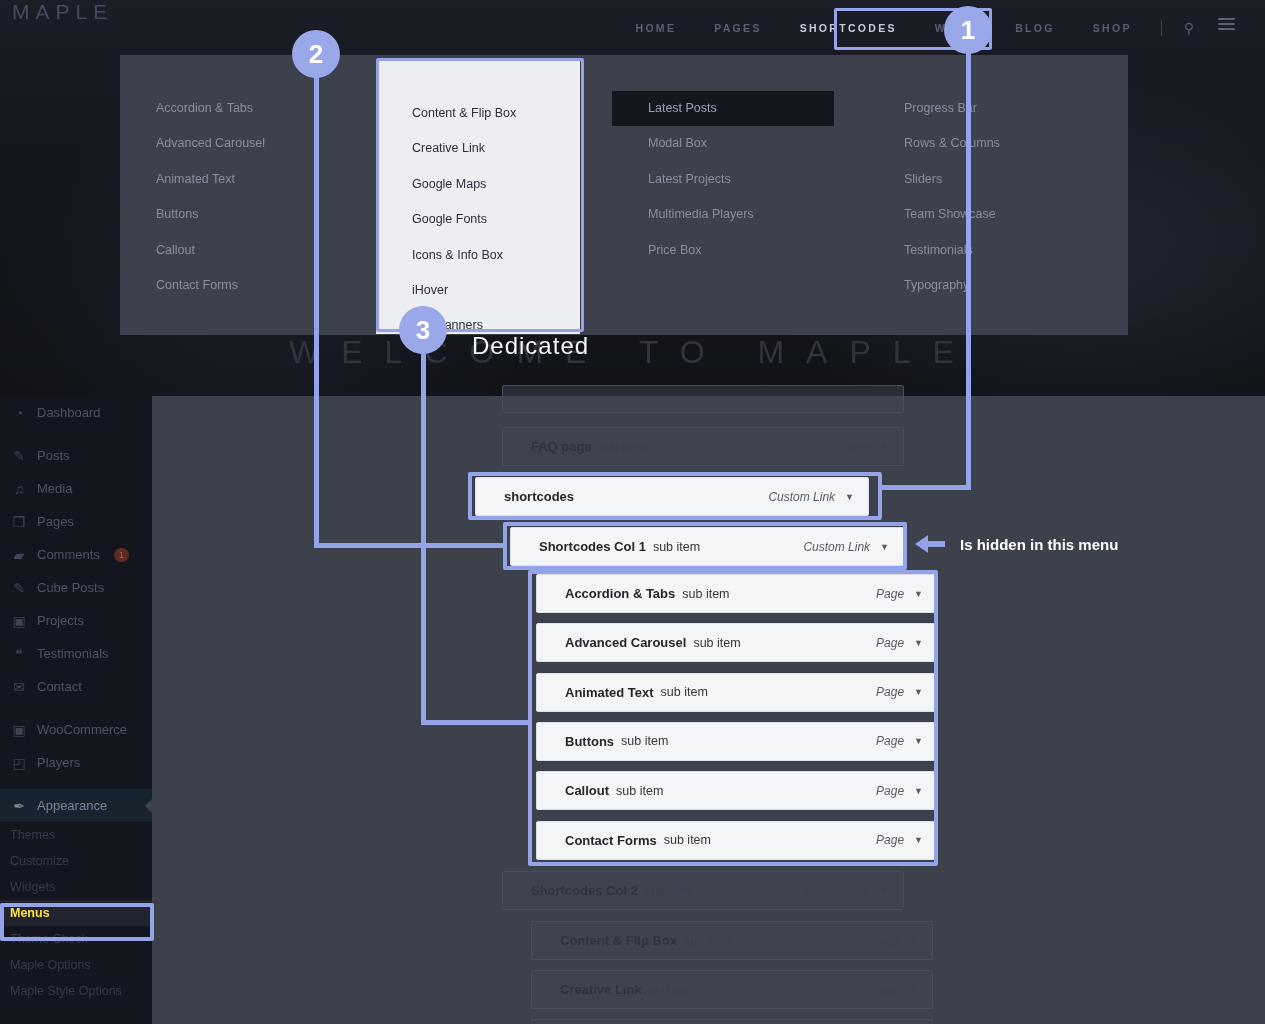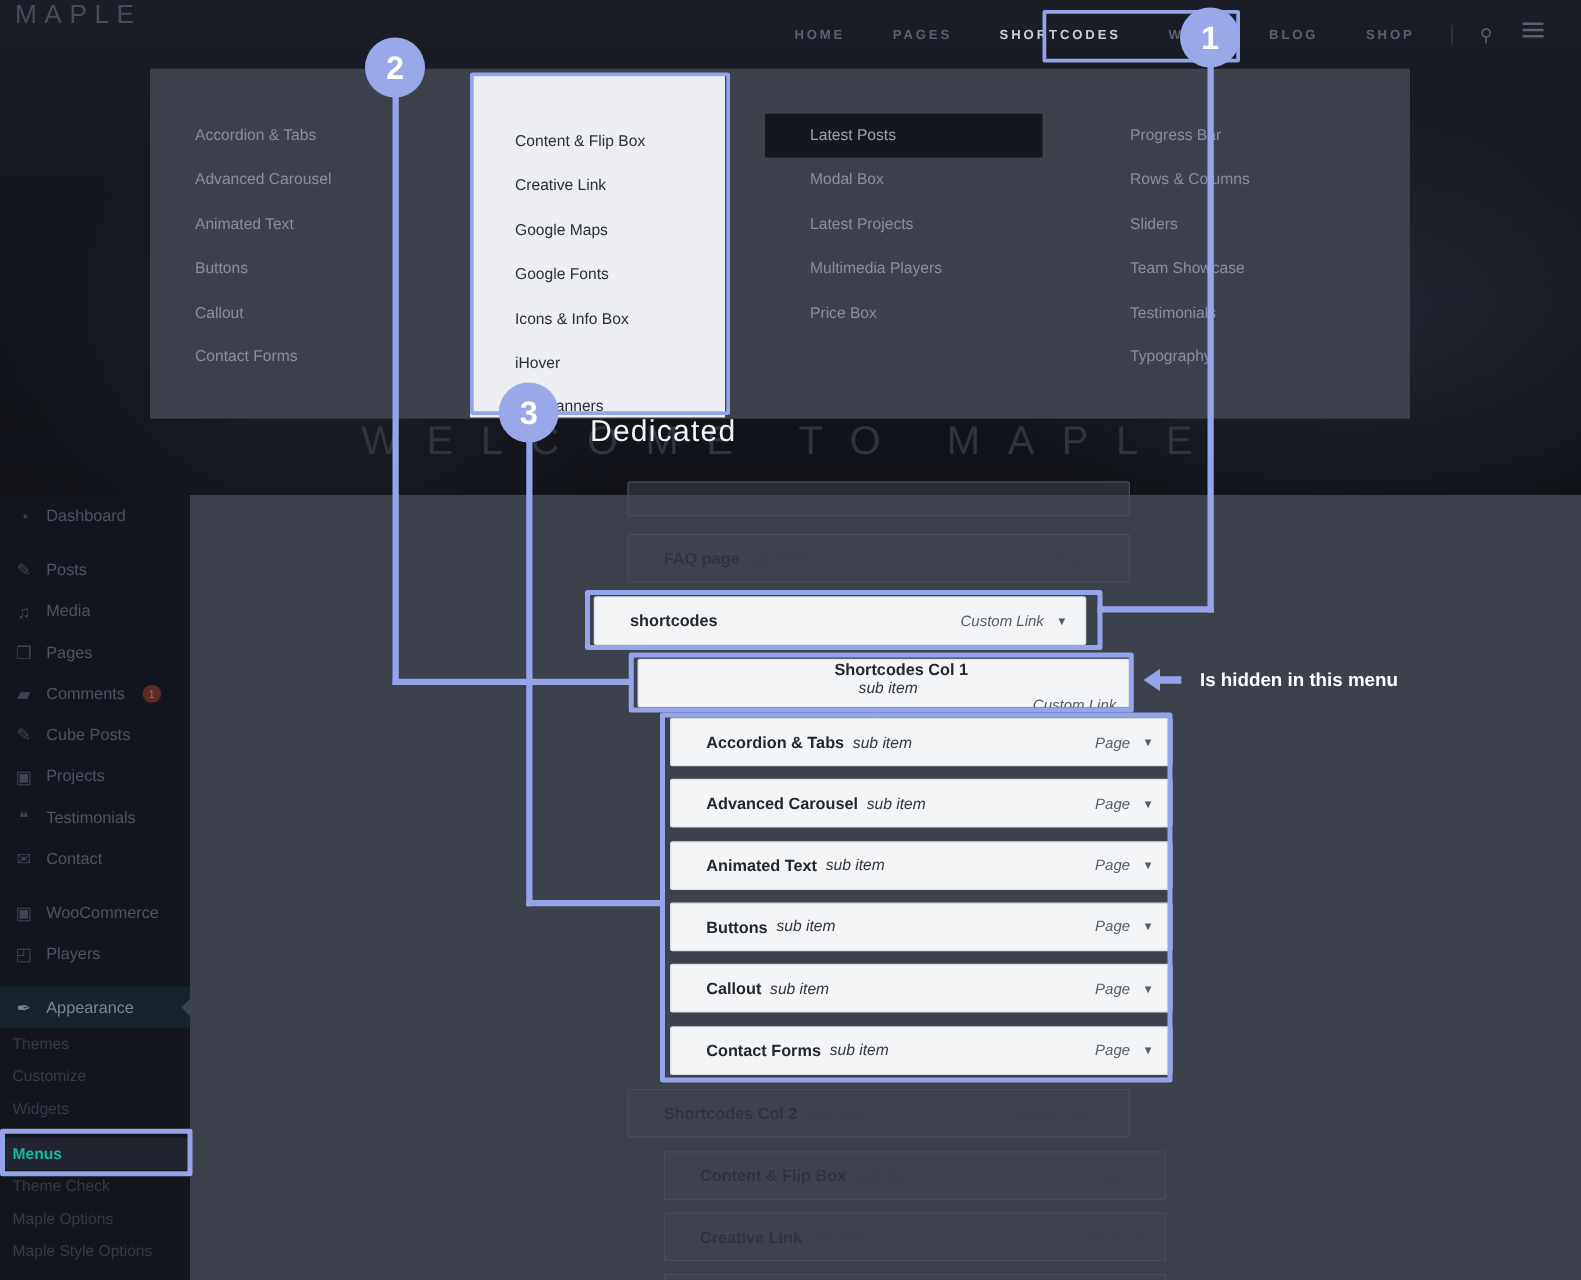--- a/index.html
+++ b/index.html
@@ -86,35 +86,35 @@
   .wp-ico{ width:18px; height:18px; flex:0 0 18px; display:inline-block;
            color:#3f4354; font-size:14px; line-height:18px; text-align:center; }
   .wp-badge{
     background:#5d2a24; color:#9a6b62; font-size:9px; border-radius:9px;
     padding:1px 5px; margin-left:5px; line-height:12px;
   }
   .wp-sub{
     padding-left:10px; height:26px; line-height:26px;
     color:#363a49; font-size:12.5px;
   }
-  .wp-sub.hl{ color:#14b8a6; font-weight:700; background:#22252f;margin-top:10px; }
+  .wp-sub.hl{ color:#fde047; font-weight:700; background:#22252f; }
 
   
   #wp-content{
     position:absolute; left:152px; top:396px; width:1113px; height:628px;
     background:#3d414c;
   }
   .menu-row{
     position:absolute;
     background:#42465180; border:1px solid #4a4e59;
     height:39px; display:flex; align-items:center;
     border-radius:2px;
   }
   .menu-row .mtitle{ font-size:13px; font-weight:700; color:#2e3340; margin-left:28px; }
-  .menu-row .msub{ font-size:12.5px; font-style:italic; color:#3b4050; margin-left:7px; }
+  .menu-row .msub{ font-size:12.5px; color:#3b4050; margin-left:7px; }
   .menu-row .mtype{ margin-left:auto; font-size:12px; color:#3c4150; margin-right:10px;font-style:italic; }
   .menu-row .mcaret{ margin-right:14px; font-size:9px; color:#3c4150; }
   .menu-row.lit{
     background:#f4f5f7; border:1px solid #dcdfe6;
   }
   .menu-row.lit .mtitle{ color:#23282d; }
   .menu-row.lit .msub{ color:#32373c; }
   .menu-row.lit .mtype{ color:#555d66; }
   .menu-row.lit .mcaret{ color:#555d66; }
 
@@ -287,21 +287,21 @@
     <span class="mcaret">▼</span>
   </div>
 
   <div class="menu-row lit" style="left:323px;top:81px;width:394px;">
     <span class="mtitle">shortcodes</span>
     <span class="msub"></span>
     <span class="mtype">Custom Link</span>
     <span class="mcaret">▼</span>
   </div>
 
-  <div class="menu-row lit" style="left:358px;top:131px;width:394px;flex-direction:column;">
+  <div class="menu-row lit" style="left:358px;top:131px;width:394px;">
     <span class="mtitle">Shortcodes Col 1</span>
     <span class="msub">sub item</span>
     <span class="mtype">Custom Link</span>
     <span class="mcaret">▼</span>
   </div>
 
   <div id="child-rows">
       <div class="menu-row lit" style="left: 384px; top: 178px; width: 402px;">
         <span class="mtitle">Accordion &amp; Tabs</span>
         <span class="msub">sub item</span>

